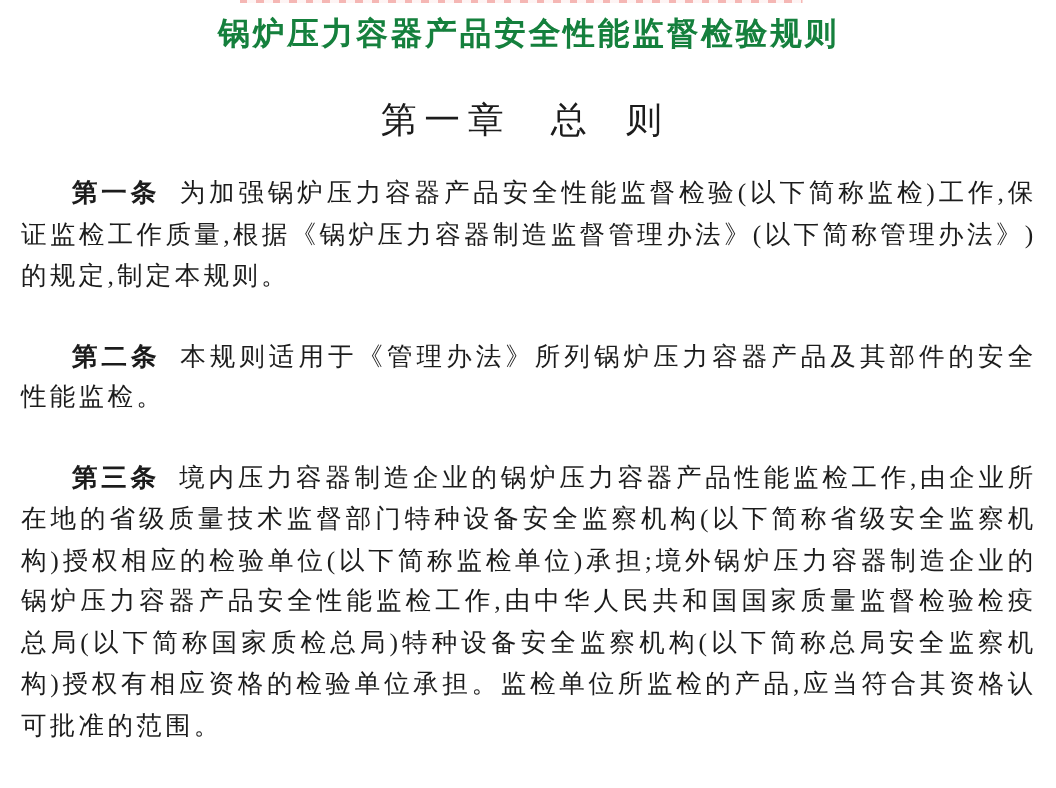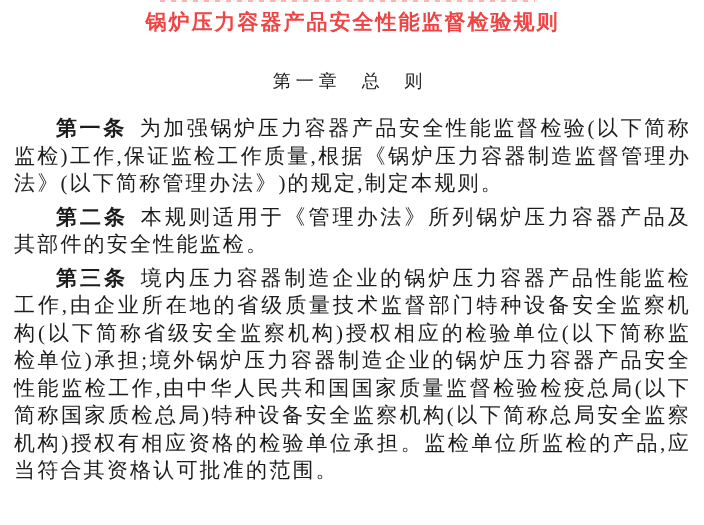--- a/index.html
+++ b/index.html
@@ -23,59 +23,59 @@
     height: 2px;
     background: repeating-linear-gradient(90deg,
       rgba(226, 48, 40, 0.35) 0px, rgba(226, 48, 40, 0.35) 5px,
       rgba(226, 48, 40, 0.05) 5px, rgba(226, 48, 40, 0.05) 11px);
   }
   .doc {
     padding: 9px 13px 0 14px;
   }
   .doc-title {
     text-align: center;
-    color: #ef4444;
+    color: #15803d;
     font-weight: bold;
     font-size: 21px;
     line-height: 27px;
     letter-spacing: 2px;
     margin: 0;
   }
   .doc-subtitle {
     text-align: center;
     font-size: 18px;
     line-height: 24px;
     letter-spacing: 2px;
     margin-top: 21px;
   }
   .chapter-heading {
     text-align: center;
-    font-size: 18px;
+    font-size: 24px;
     line-height: 25px;
     letter-spacing: 5px;
     margin-top: 33px;
   }
   .chapter-heading .chapter-title {
     margin-left: 1.1em;
     letter-spacing: 10px;
   }
   .body-text {
     margin-top: 21px;
   }
   .para {
-    font-size: 21px;
+    font-size: 17px;
     line-height: 27.5px;
     letter-spacing: 2.2px;
     text-align: justify;
     text-justify: inter-character;
     text-indent: 2em;
     margin: 0;
   }
   .para + .para {
-    margin-top: 6px;
+    margin-top: 26px;
   }
   .para-label {
     font-weight: bold;
     margin-right: 13px;
   }
 </style>
 </head>
 <body>
 
 <div class="top-artifact"></div>

